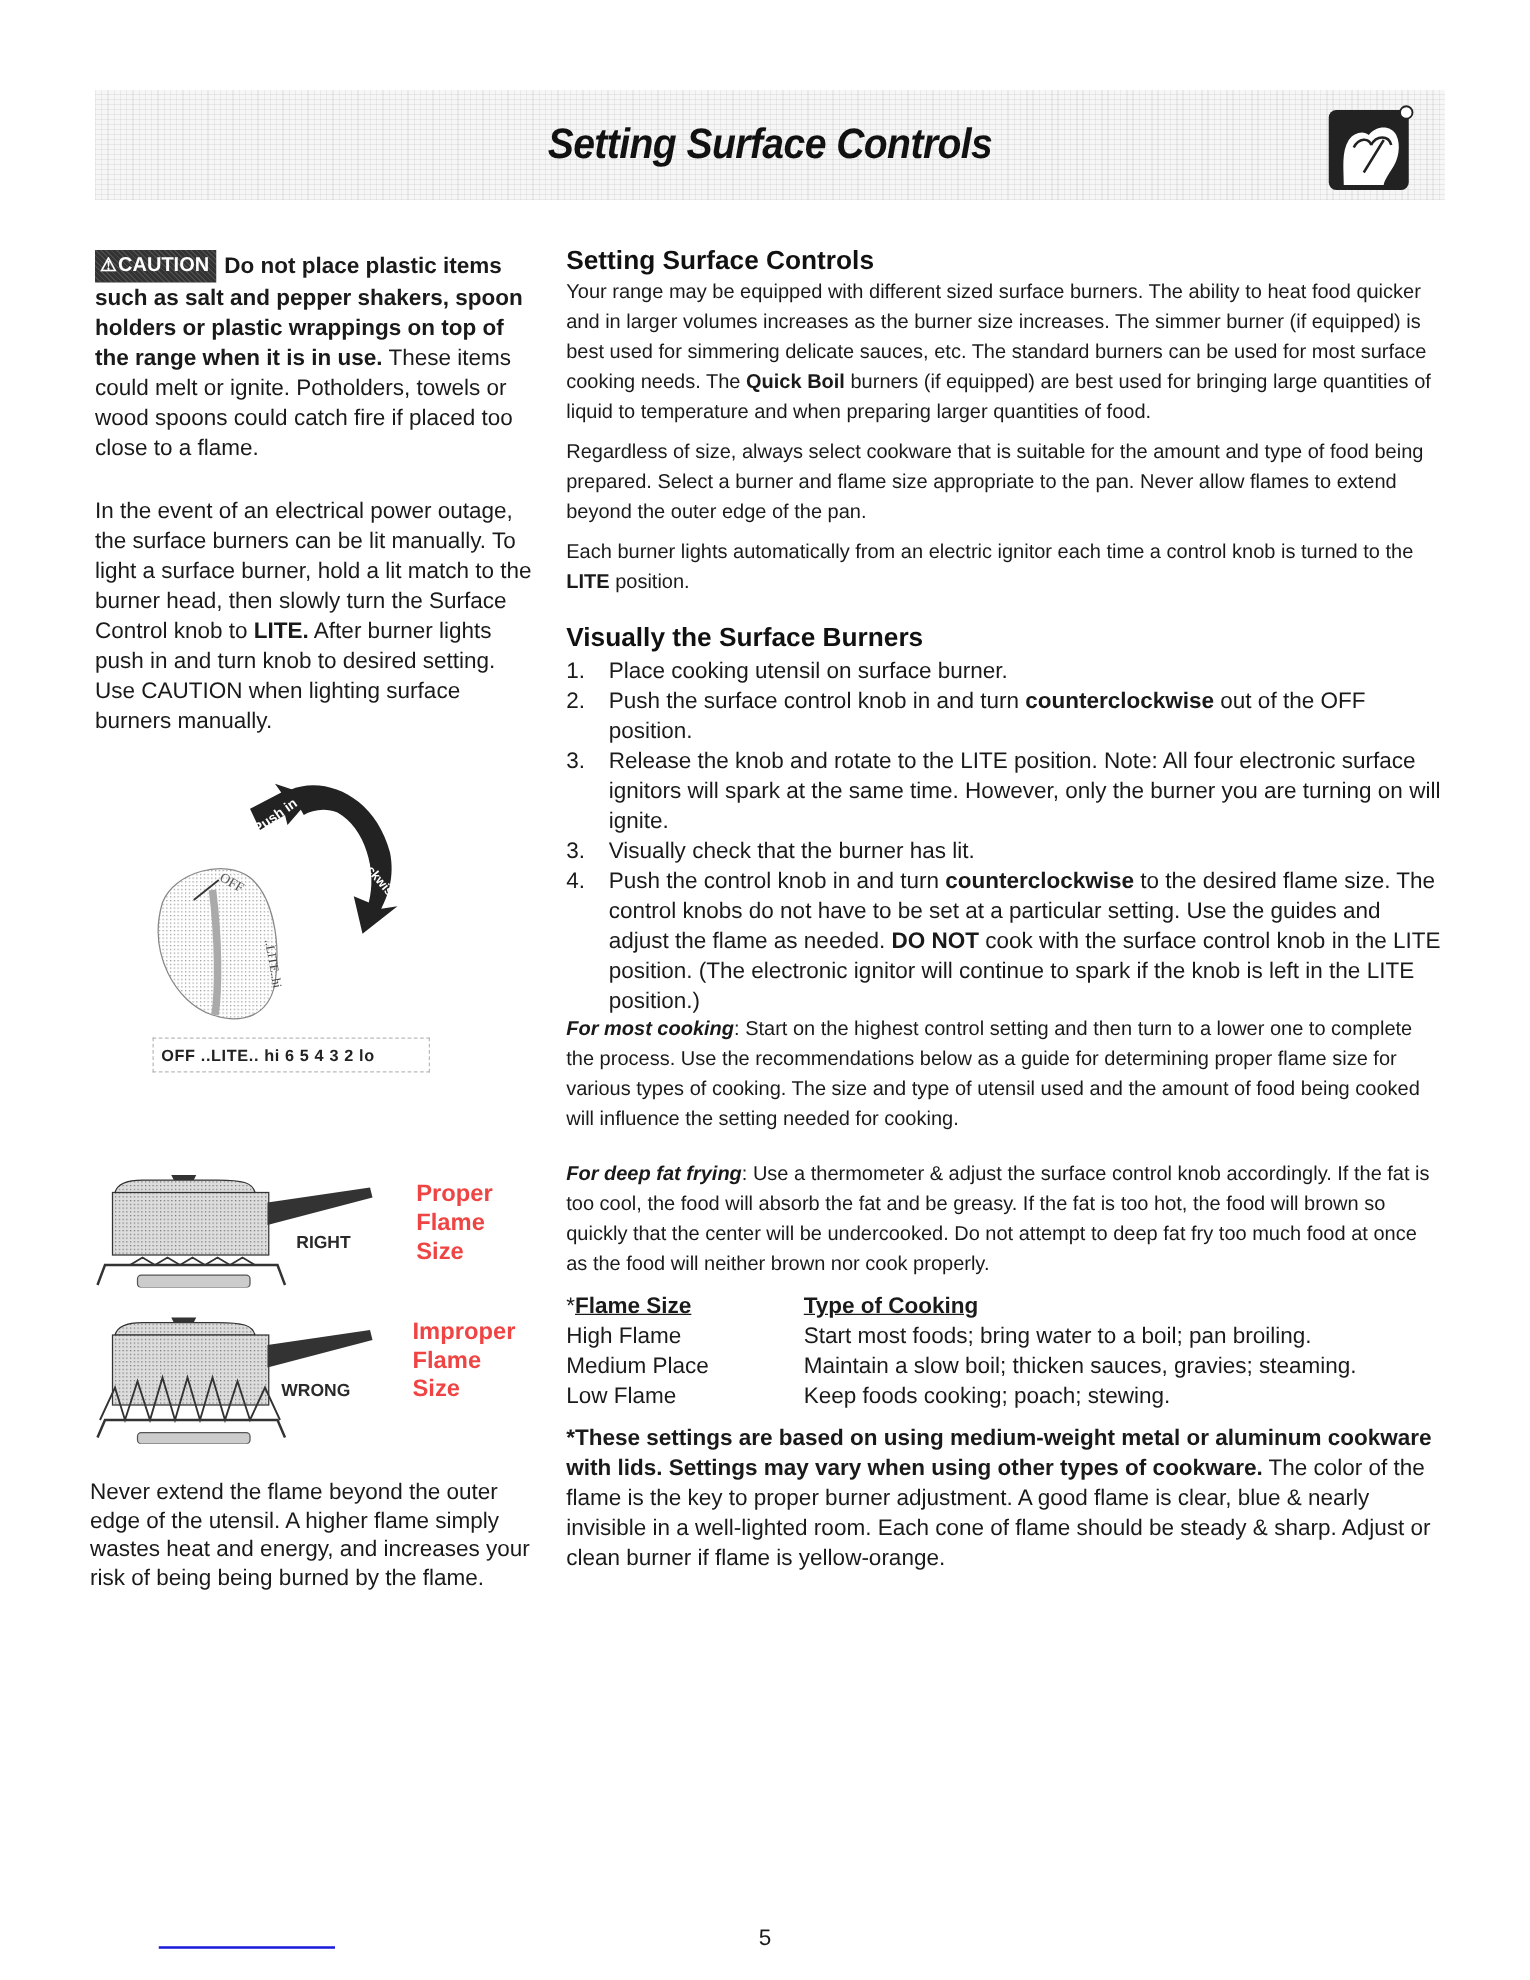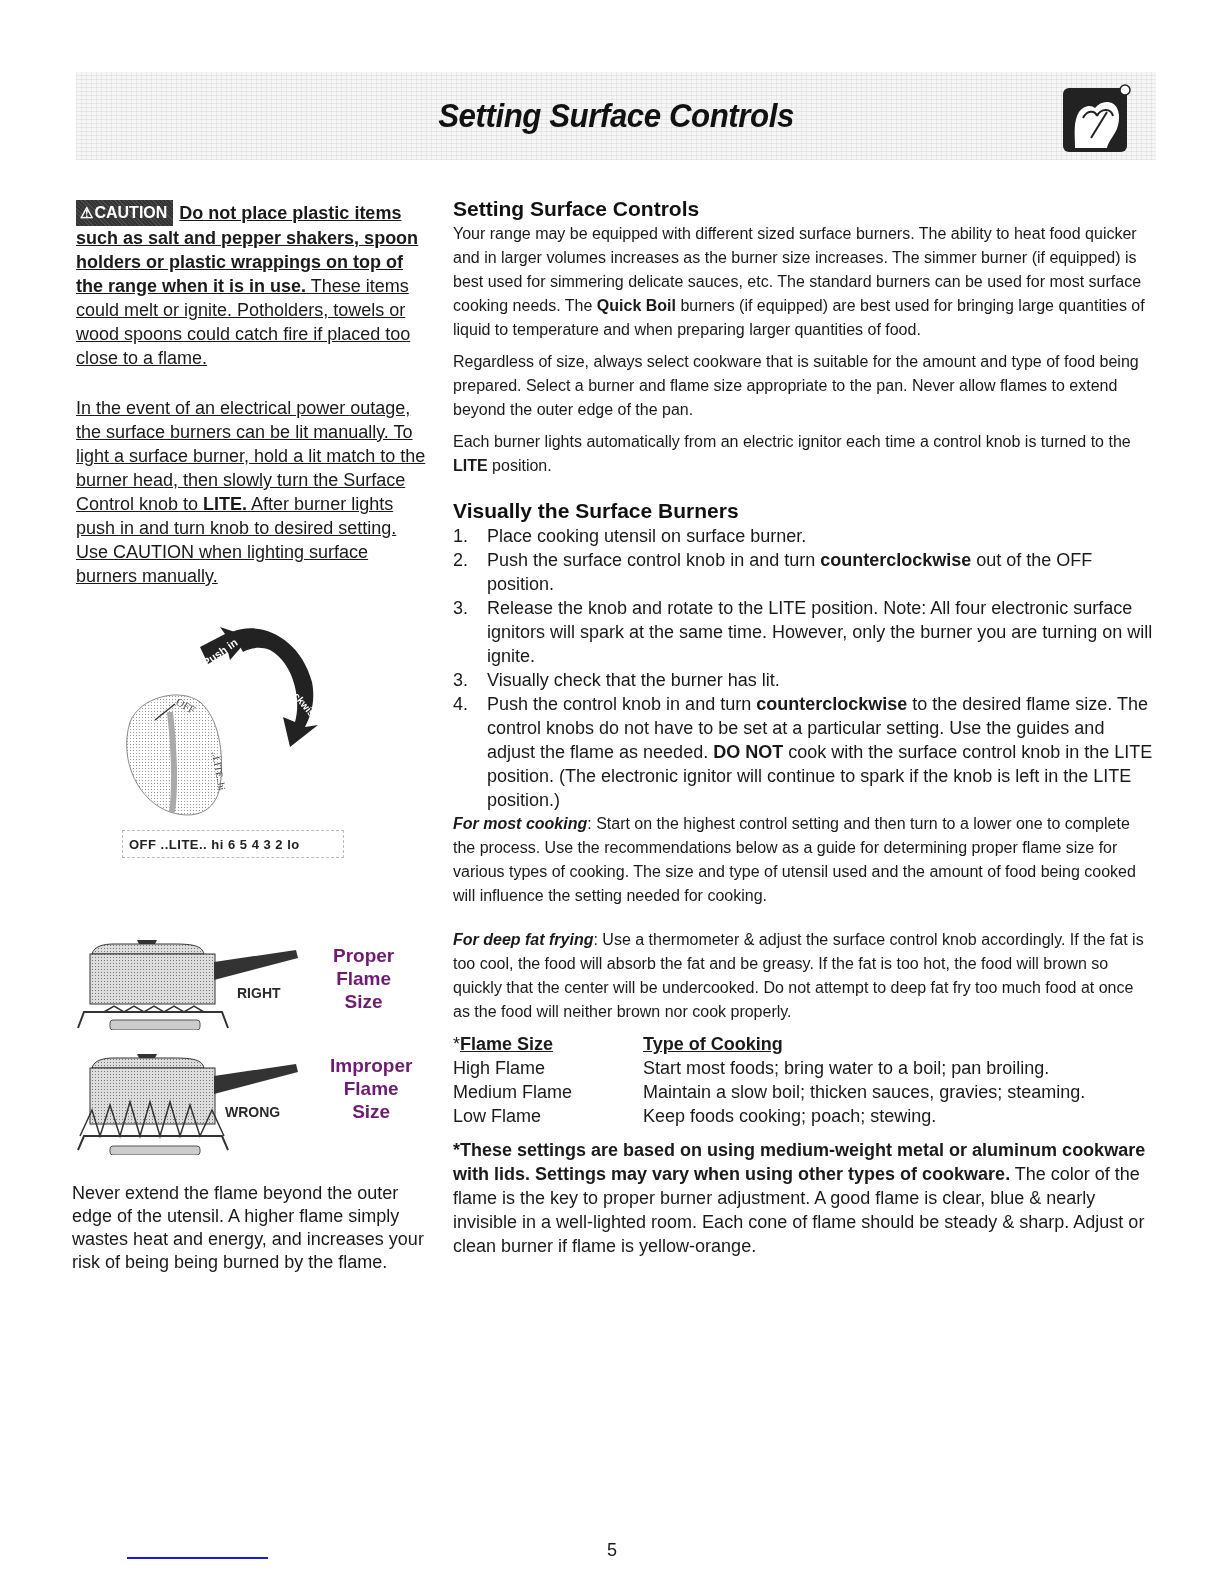--- a/index.html
+++ b/index.html
@@ -17,21 +17,21 @@
   .banner-title {
     position: absolute; left: 0; right: 0; top: 24px; text-align: center;
     font-size: 34px; font-weight: bold; font-style: italic; color: #111;
     letter-spacing: -0.5px; transform: scaleX(0.92);
   }
   .banner-icon {
     position: absolute; left: 985px; top: 10px; width: 72px; height: 72px;
   }
 
   
-  .left-col { position: absolute; left: 76px; top: 200px; width: 350px; text-decoration: underline; }
+  .left-col { position: absolute; left: 76px; top: 200px; width: 350px; }
   .caution-para { font-size: 18px; line-height: 24px; }
   .caution-badge {
     display: inline-block; background: #333; color: #fff; font-weight: bold;
     font-size: 16px; padding: 1px 6px 1px 4px; margin-right: 6px; vertical-align: 1px;
     background-image: repeating-linear-gradient(45deg, rgba(255,255,255,0.12) 0 1px, transparent 1px 3px);
   }
   .caution-badge .tri { font-size: 15px; margin-right: 1px; }
   .b { font-weight: bold; }
   .para { font-size: 18px; line-height: 24px; }
   .outage { margin-top: 26px; }
@@ -40,21 +40,21 @@
   .dial-labels {
     position: absolute; left: 122px; top: 830px; width: 222px; height: 28px;
     border: 1px dashed #bbb; font-size: 13px; font-weight: bold;
     padding-top: 6px; padding-left: 6px; letter-spacing: 0.5px; color: #222;
   }
 
   .pan-fig { position: absolute; left: 74px; }
   .pan-right { top: 930px; }
   .pan-wrong { top: 1050px; }
   .pan-label { position: absolute; font-size: 14px; font-weight: bold; color: #2a2a2a; }
-  .pan-side-label { position: absolute; font-size: 19px; font-weight: bold; line-height: 23px; color: #701a75; text-align: center; }
+  .pan-side-label { position: absolute; font-size: 19px; font-weight: bold; line-height: 23px; color: #ef4444; }
 
   .never-para { position: absolute; left: 72px; top: 1182px; width: 360px; font-size: 18px; line-height: 23px; }
 
   
   .right-col { position: absolute; left: 453px; top: 196px; width: 700px; }
   h2.sec { font-size: 21px; font-weight: bold; color: #111; line-height: 26px; }
   .rp { font-size: 16px; line-height: 24px; margin-bottom: 8px; }
   .steps { list-style: none; font-size: 18px; line-height: 24px; }
   .steps li { display: flex; }
   .steps .num { width: 34px; flex: none; }
@@ -196,21 +196,21 @@
   <div class="flame-table">
     <div class="row">
       <span class="c1"><span>*</span><span class="hdr">Flame  Size</span></span>
       <span class="hdr">Type of Cooking</span>
     </div>
     <div class="row">
       <span class="c1">High Flame</span>
       <span>Start most foods; bring water to a boil; pan broiling.</span>
     </div>
     <div class="row">
-      <span class="c1">Medium Flame</span>
+      <span class="c1">Medium Place</span>
       <span>Maintain a slow boil; thicken sauces, gravies; steaming.</span>
     </div>
     <div class="row">
       <span class="c1">Low Flame</span>
       <span>Keep foods cooking; poach; stewing.</span>
     </div>
   </div>
 
   <p class="note">
     <span class="b">*These settings are based on using medium-weight metal or aluminum cookware with lids. Settings may vary when using other types of cookware.</span><span> The color of the flame is the key to proper burner adjustment.  A good flame is clear, blue &amp;  nearly invisible in a well-lighted room. Each cone of flame should be steady &amp; sharp. Adjust or clean burner if flame is yellow-orange.</span>

